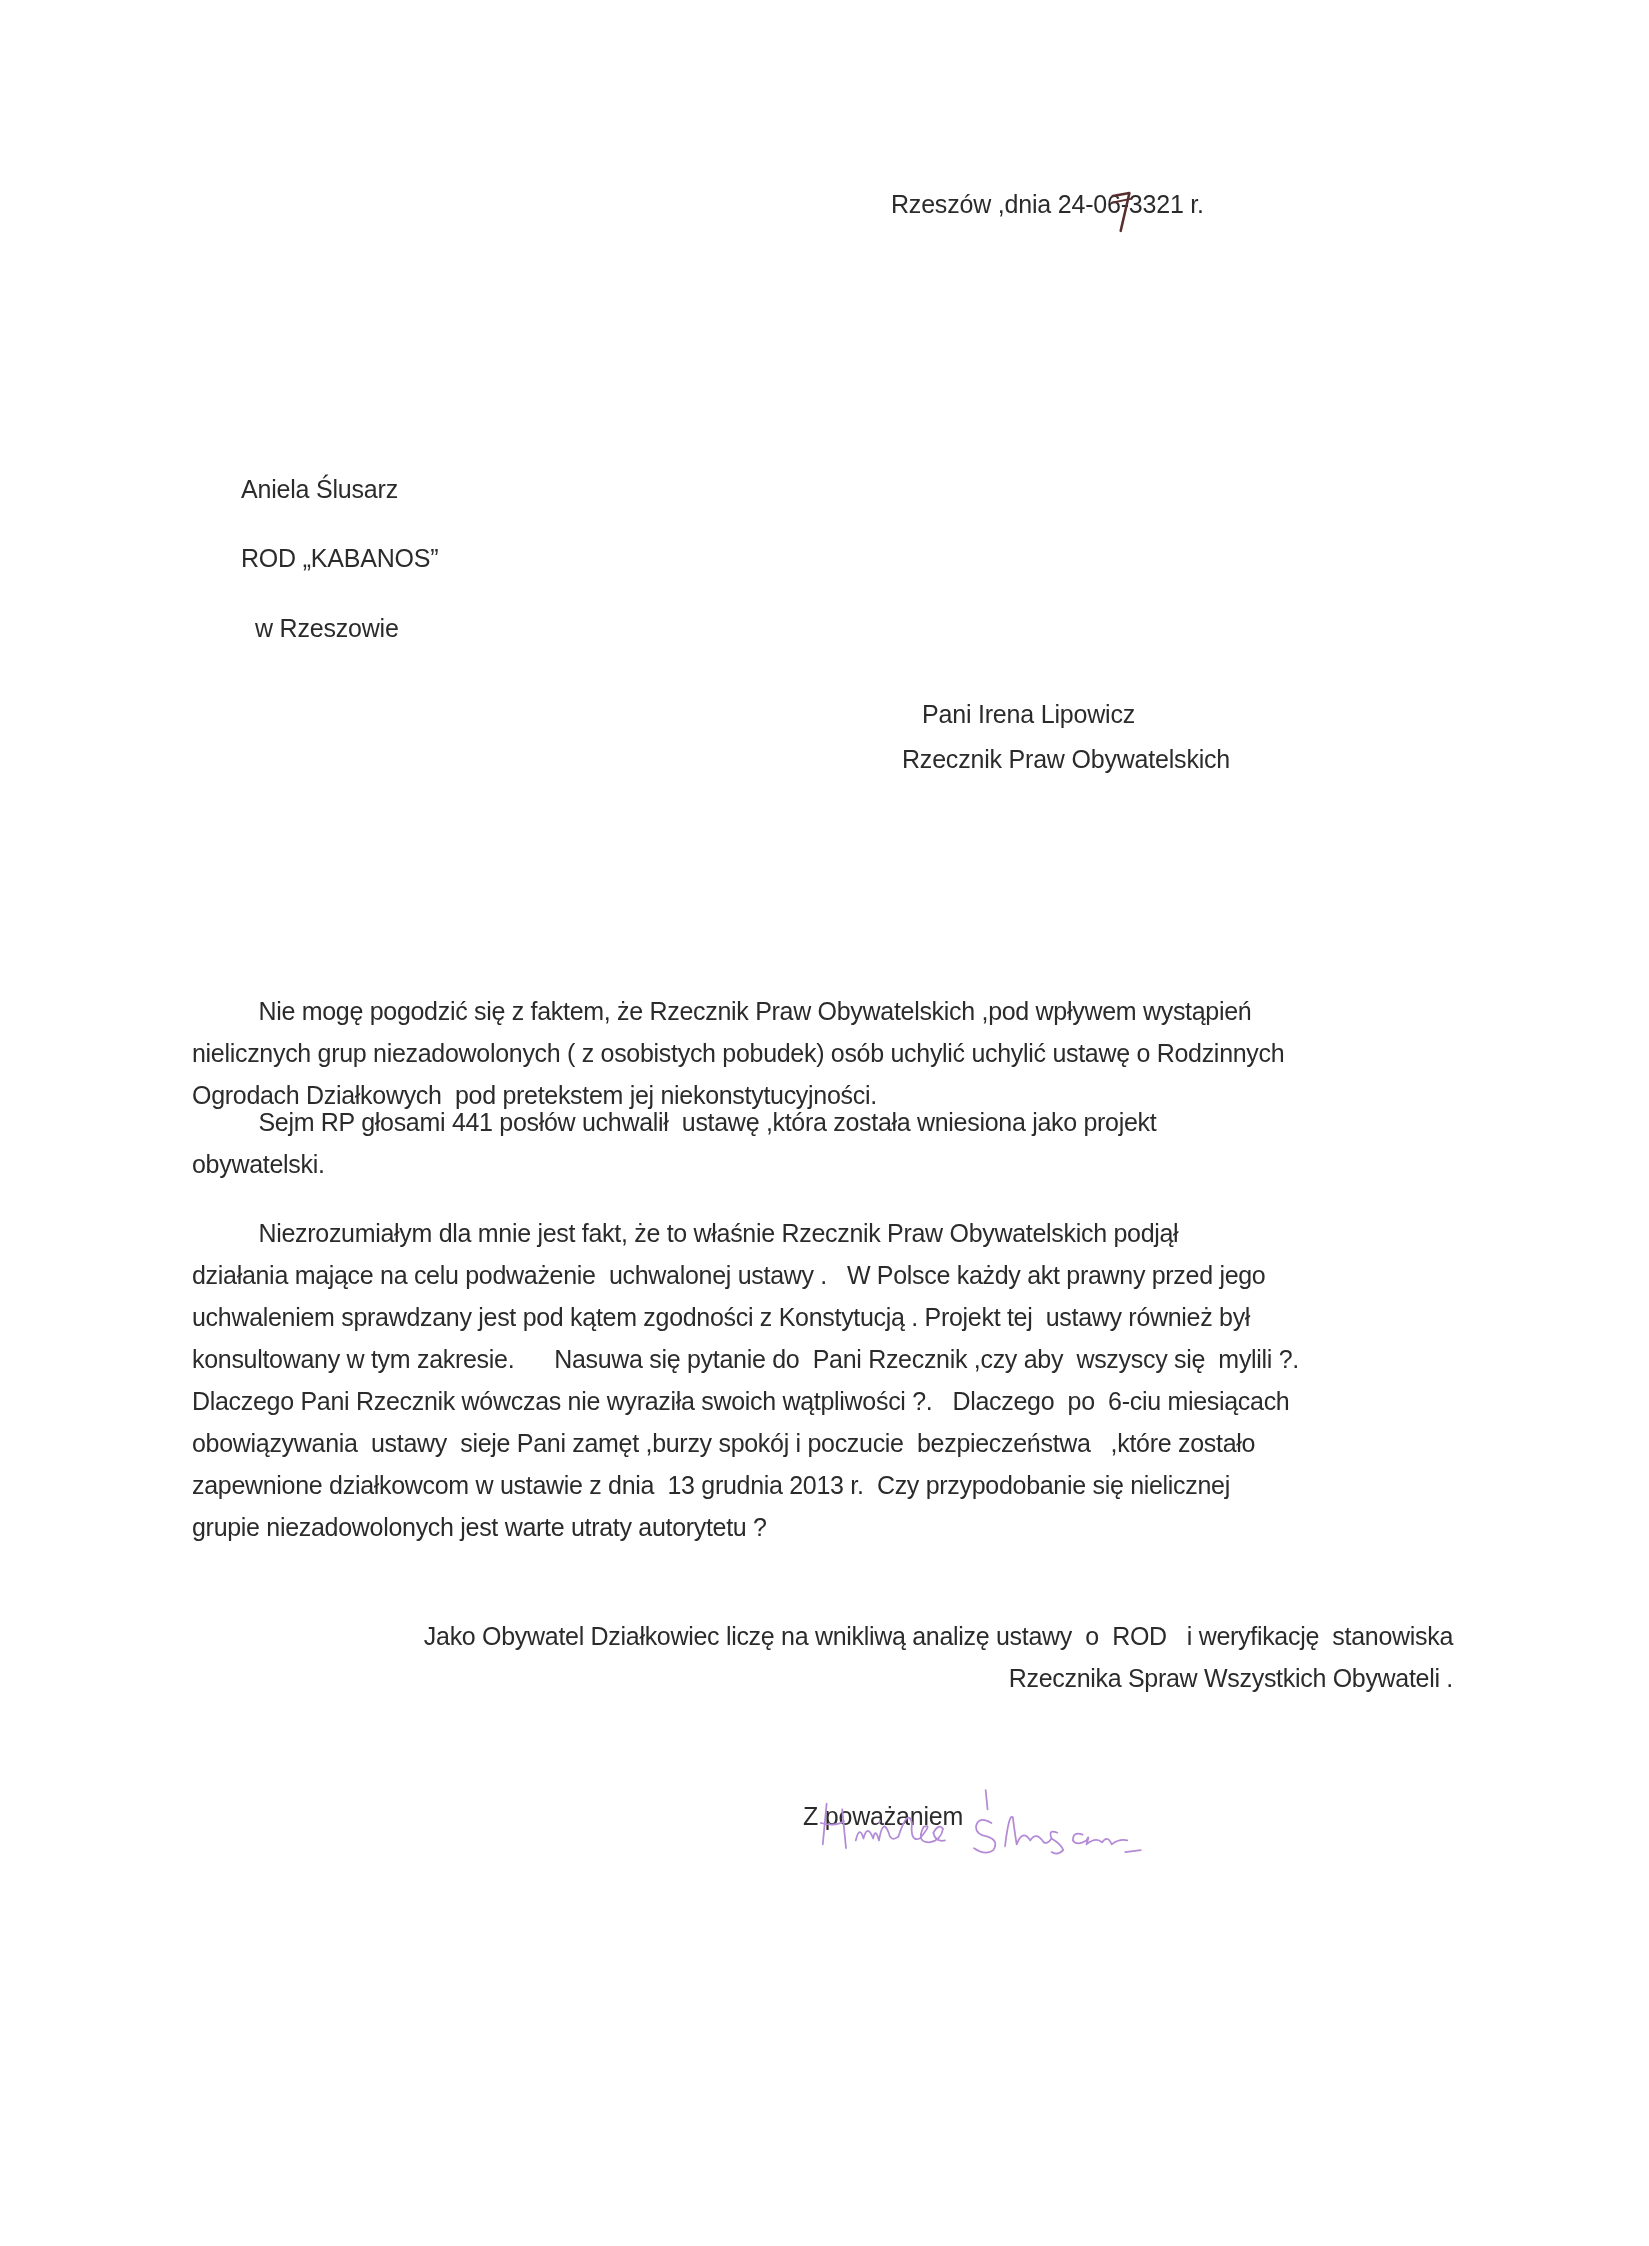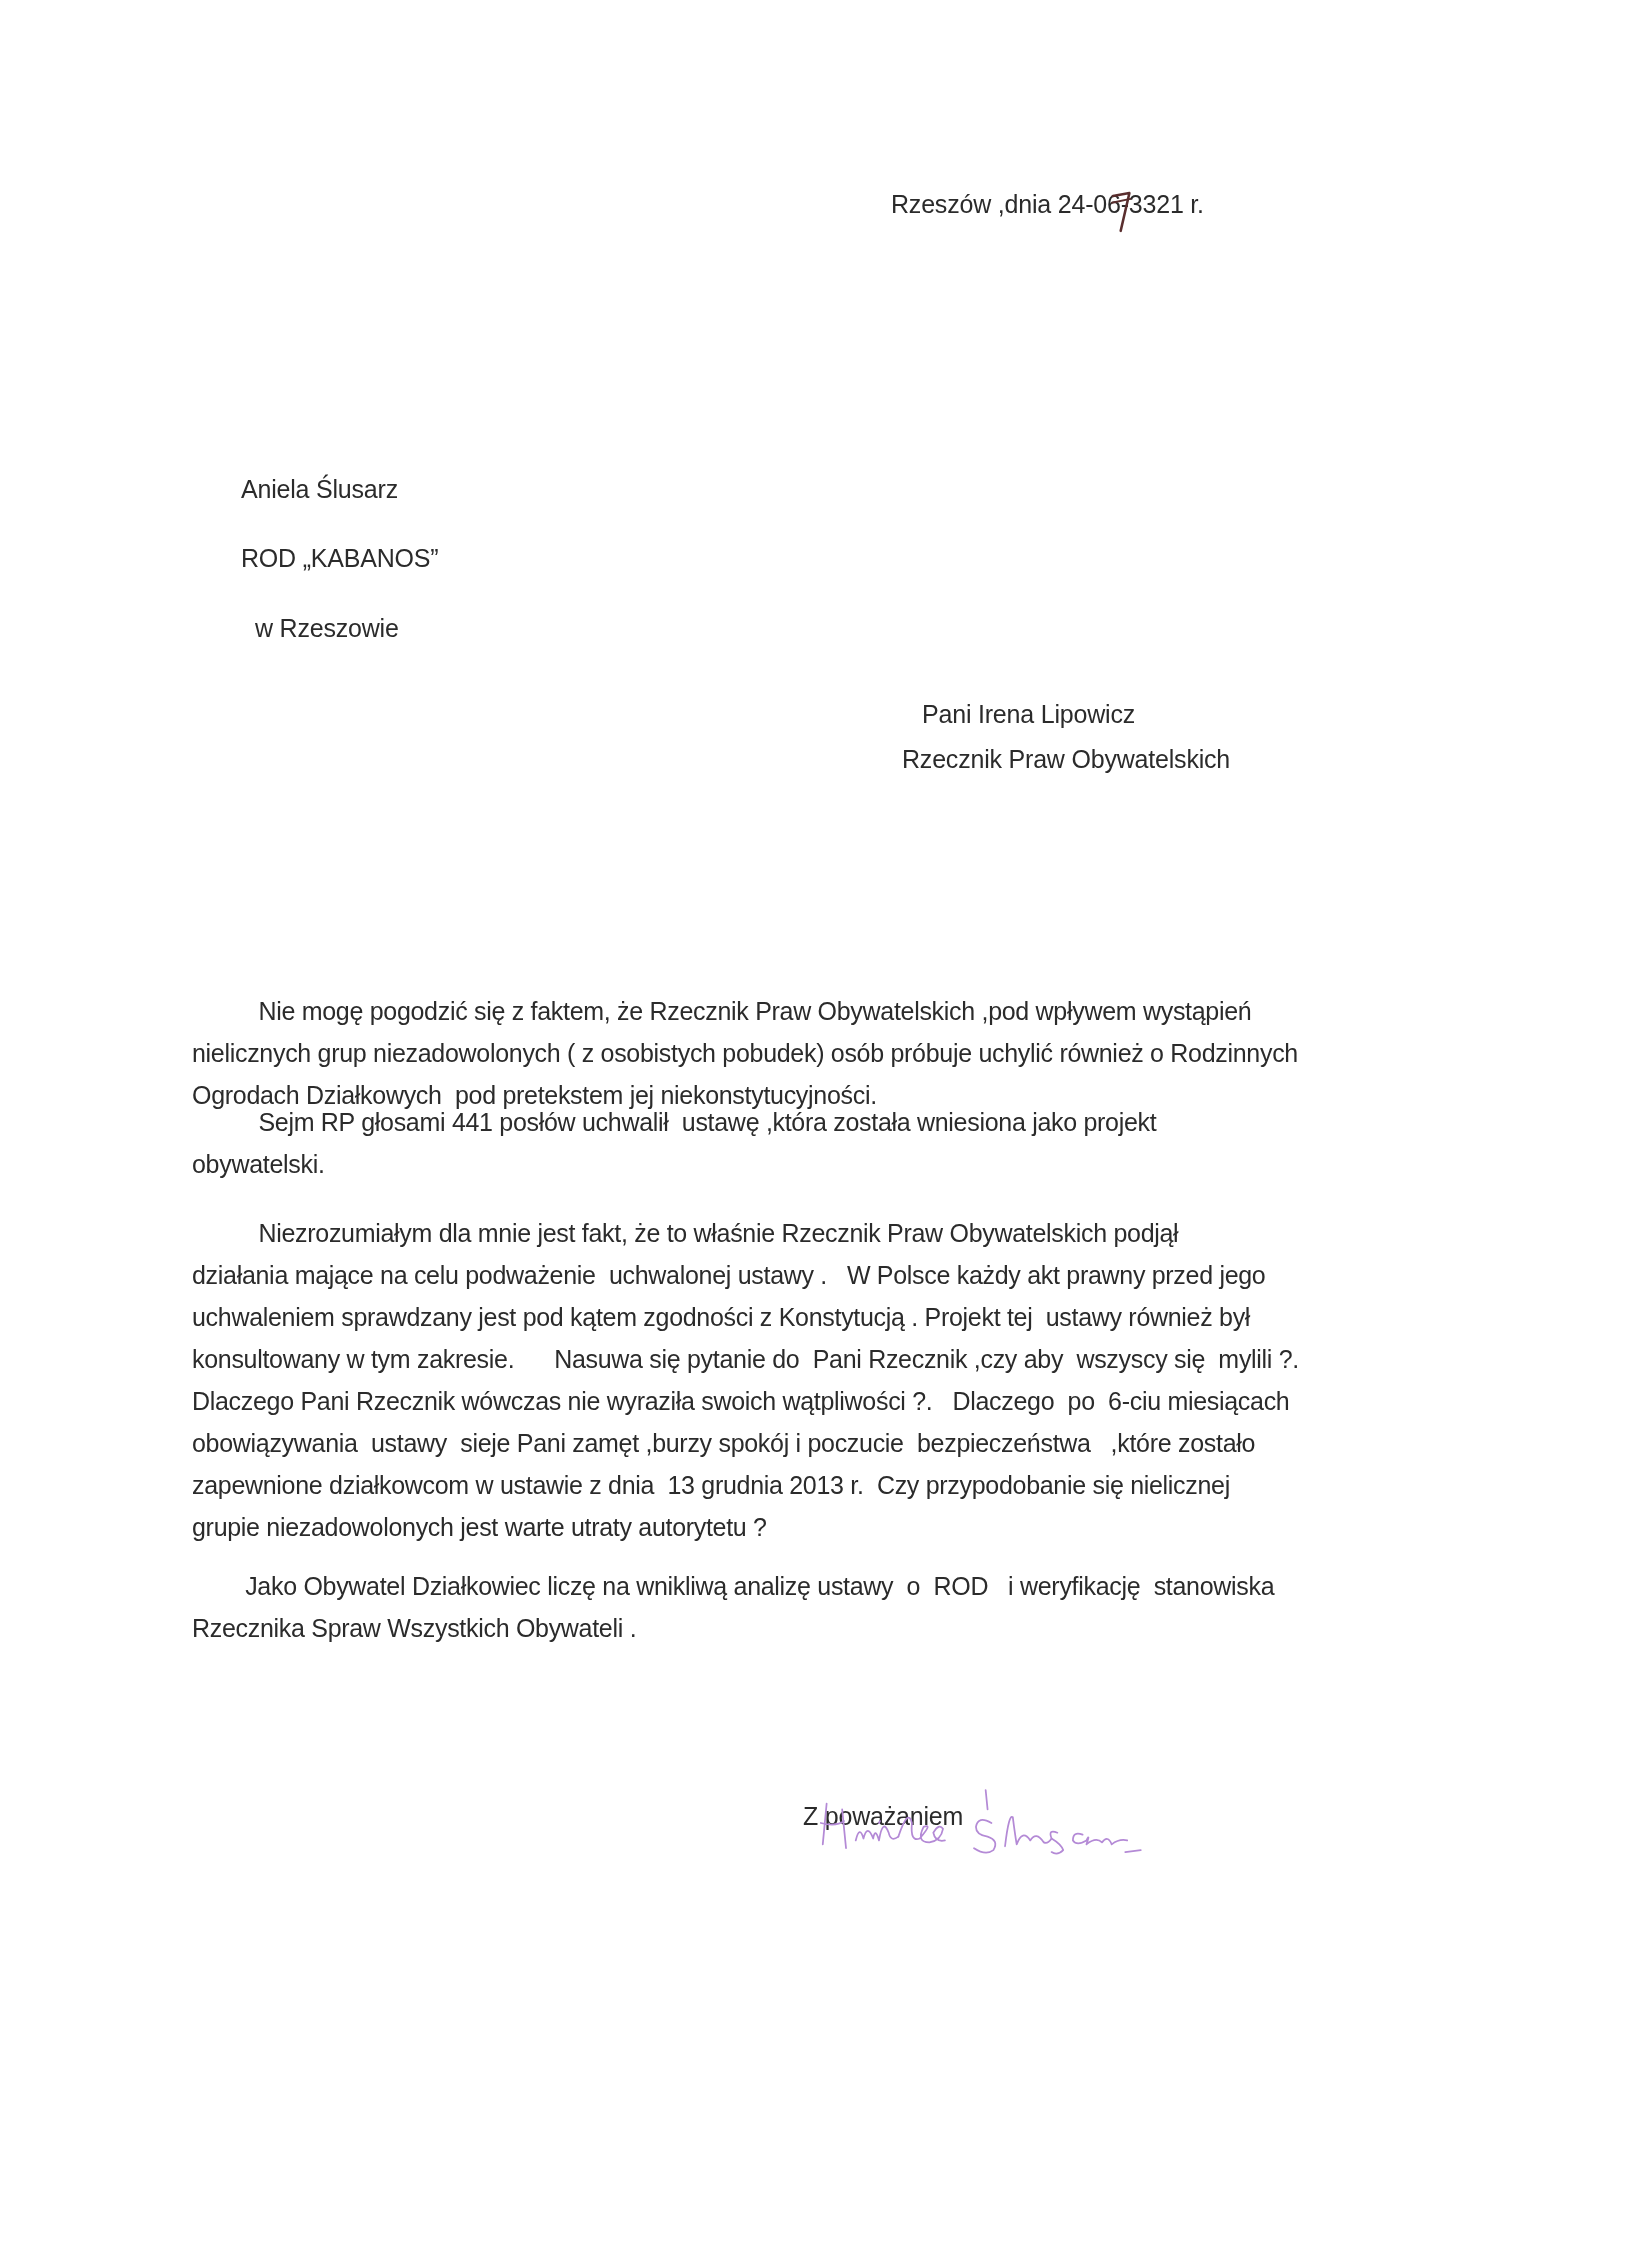--- a/index.html
+++ b/index.html
@@ -60,21 +60,21 @@
     letter-spacing: -0.3px;
     word-spacing: 0px;
   }
   .body-text .line {
     display: block;
     white-space: pre;
   }
   .p1 { top: 990px; }
   .p2 { top: 1101px; }
   .p3 { top: 1212px; }
-  .p4 { top: 1565px; }
+  .p4 { top: 1615px; text-align: right; }
 
   .closing { left: 803px; top: 1754px; margin-top: 48px; }
   .signature {
     position: absolute;
     left: 815px;
     top: 1784px;
     width: 446px;
     height: 78px;
   }
 </style>
@@ -92,21 +92,21 @@
 
   <div class="abs sender-name">Aniela Ślusarz</div>
   <div class="abs sender-org">ROD „KABANOS”</div>
   <div class="abs sender-city">w Rzeszowie</div>
 
   <div class="abs recipient-name">Pani  Irena Lipowicz</div>
   <div class="abs recipient-title">Rzecznik Praw Obywatelskich</div>
 
   <div class="body-text p1">
     <span class="line">          Nie mogę pogodzić się z faktem, że Rzecznik Praw Obywatelskich ,pod wpływem wystąpień</span>
-    <span class="line">nielicznych grup niezadowolonych ( z osobistych pobudek) osób próbuje uchylić również o Rodzinnych</span>
+    <span class="line">nielicznych grup niezadowolonych ( z osobistych pobudek) osób uchylić uchylić ustawę o Rodzinnych</span>
     <span class="line">Ogrodach Działkowych  pod pretekstem jej niekonstytucyjności.</span>
   </div>
 
   <div class="body-text p2">
     <span class="line">          Sejm RP głosami 441 posłów uchwalił  ustawę ,która została wniesiona jako projekt</span>
     <span class="line">obywatelski.</span>
   </div>
 
   <div class="body-text p3">
     <span class="line">          Niezrozumiałym dla mnie jest fakt, że to właśnie Rzecznik Praw Obywatelskich podjął</span>

